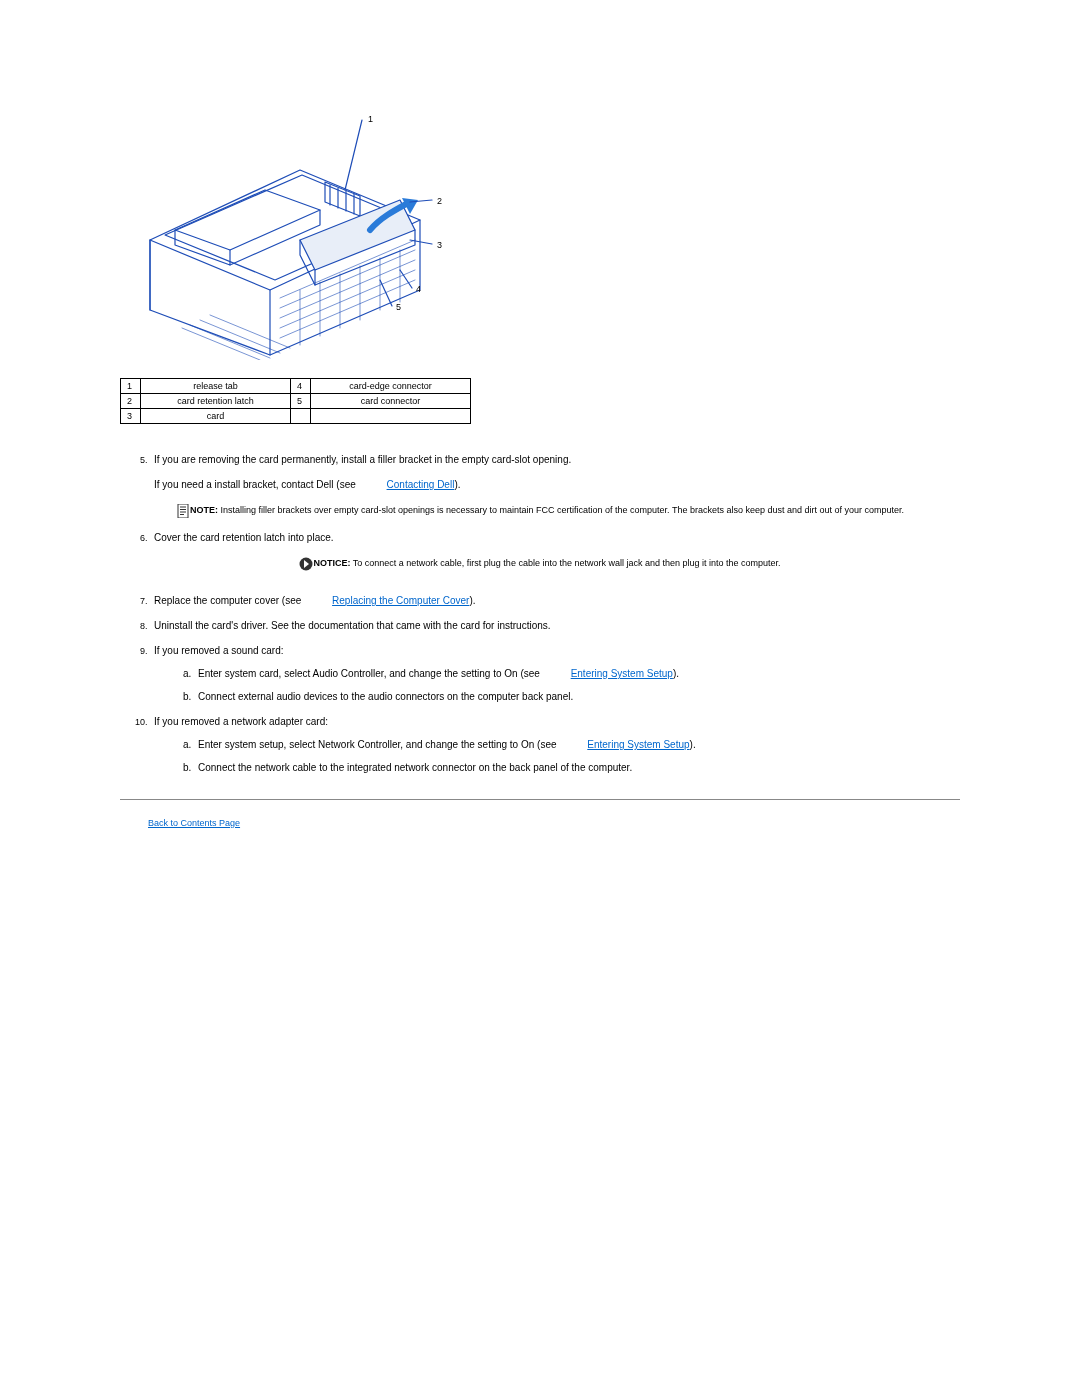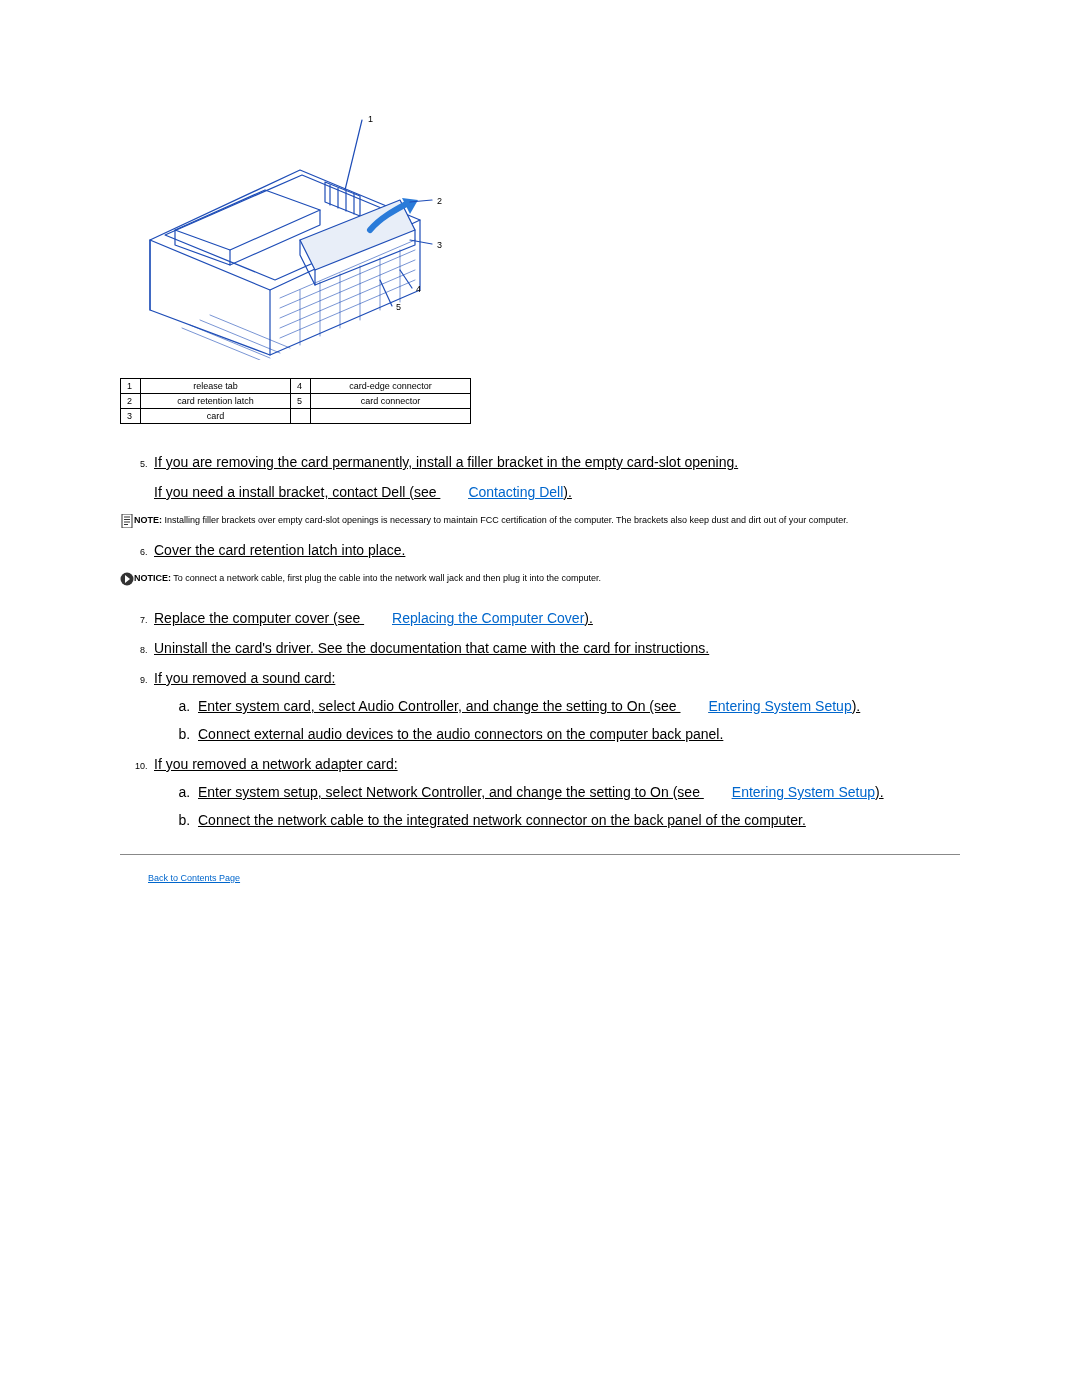--- a/index.html
+++ b/index.html
@@ -45,40 +45,40 @@
     }
     .legend-table td.num { width: 20px; text-align: left; }
     .legend-table td.lbl1 { width: 150px; }
     .legend-table td.lbl2 { width: 160px; }
 
     ol.steps {
       list-style-type: decimal;
       padding-left: 30px;
     }
     ol.steps > li {
-      font-size: 14px;
+      font-size: 10px;
       margin-bottom: 14px;
       padding-left: 4px;
-      text-decoration: underline;
     }
     ol.steps > li::marker { font-size: 9px; }
     ol.steps .sub-para { margin-top: 14px; }
     ol.sublist {
       list-style-type: lower-alpha;
       padding-left: 40px;
       margin-top: 12px;
     }
     ol.sublist > li { margin-bottom: 12px; padding-left: 4px;}
 
     .callout-block {
       display: flex;
       gap: 0;
       align-items: flex-start;
       margin: 12px 0 14px 0;
       padding-left: 0px;
+      justify-content: center;
     }
     .callout-icon {
       flex-shrink: 0;
       display: inline-block;
       width: 14px;
       height: 14px;
     }
     .callout-text { font-size: 9px; line-height: 1.35; }
     .b { font-weight: bold; }
 

